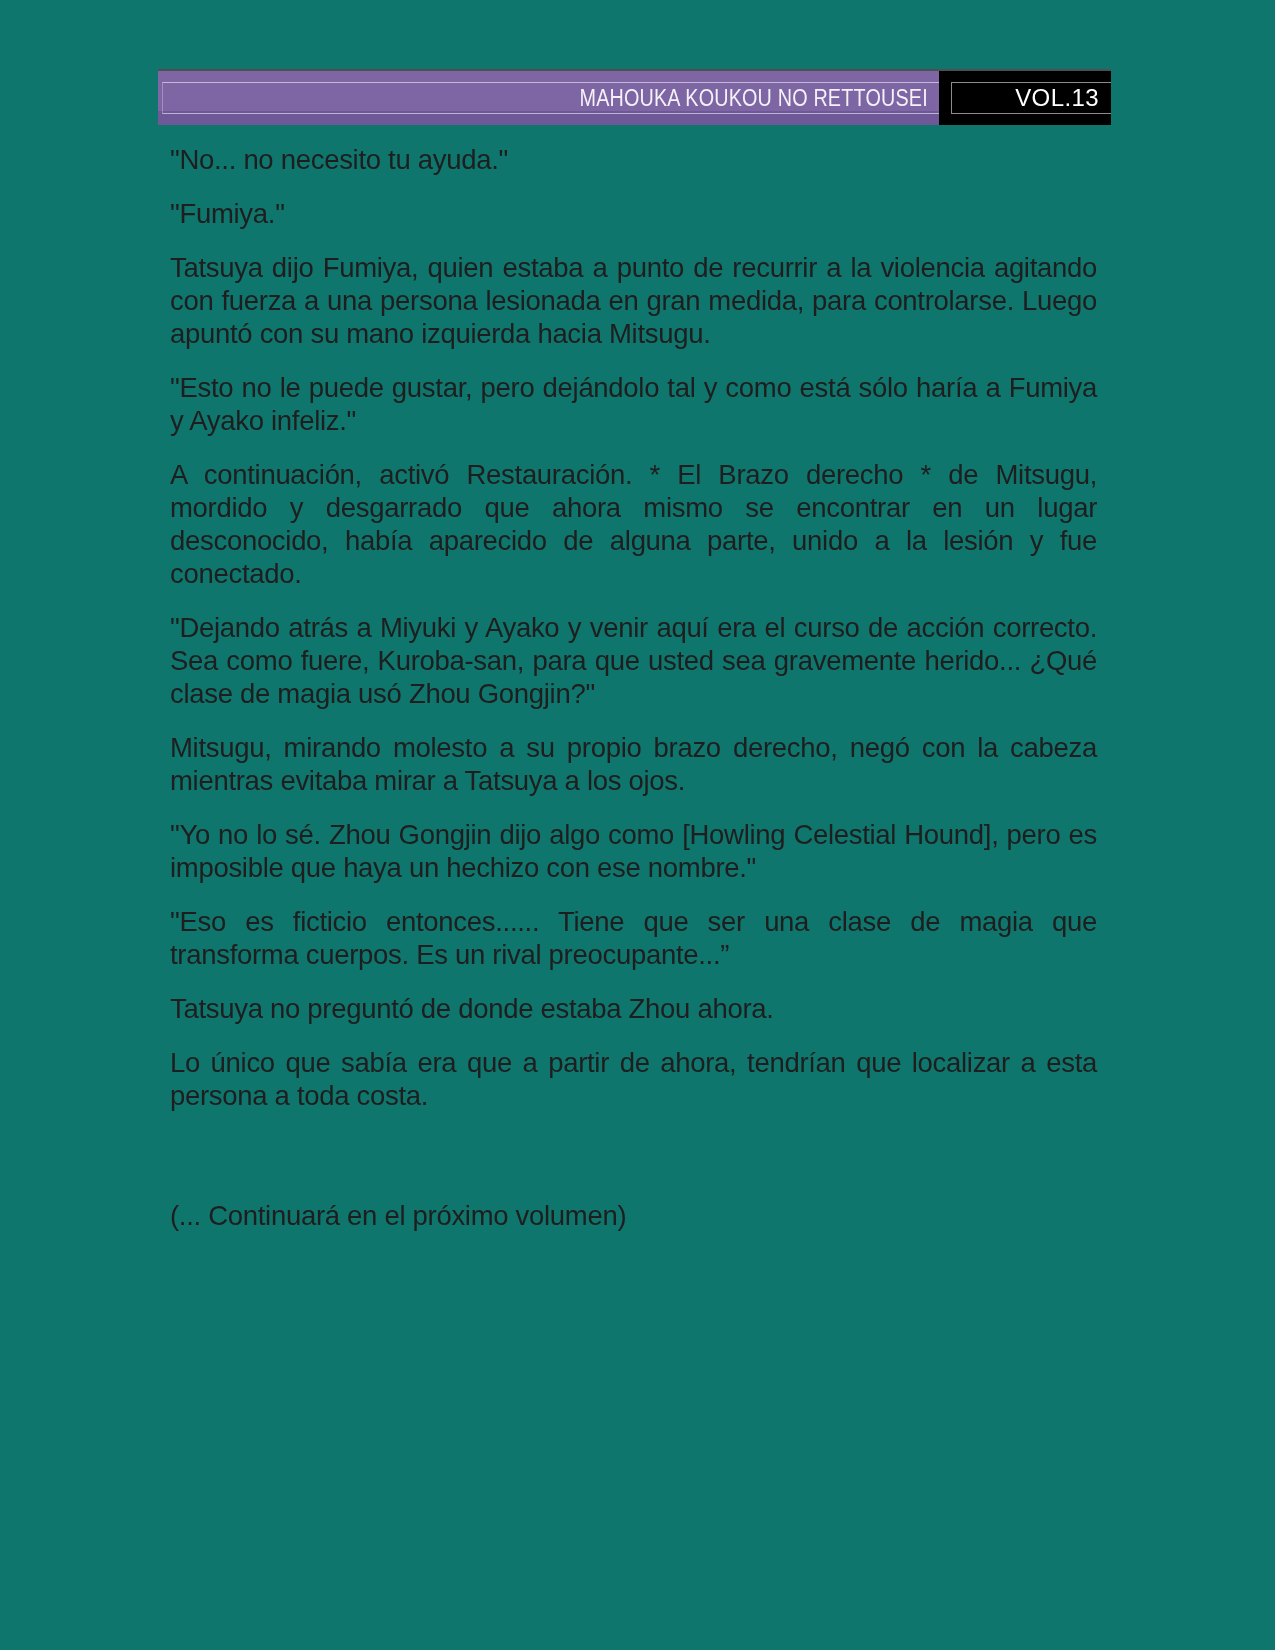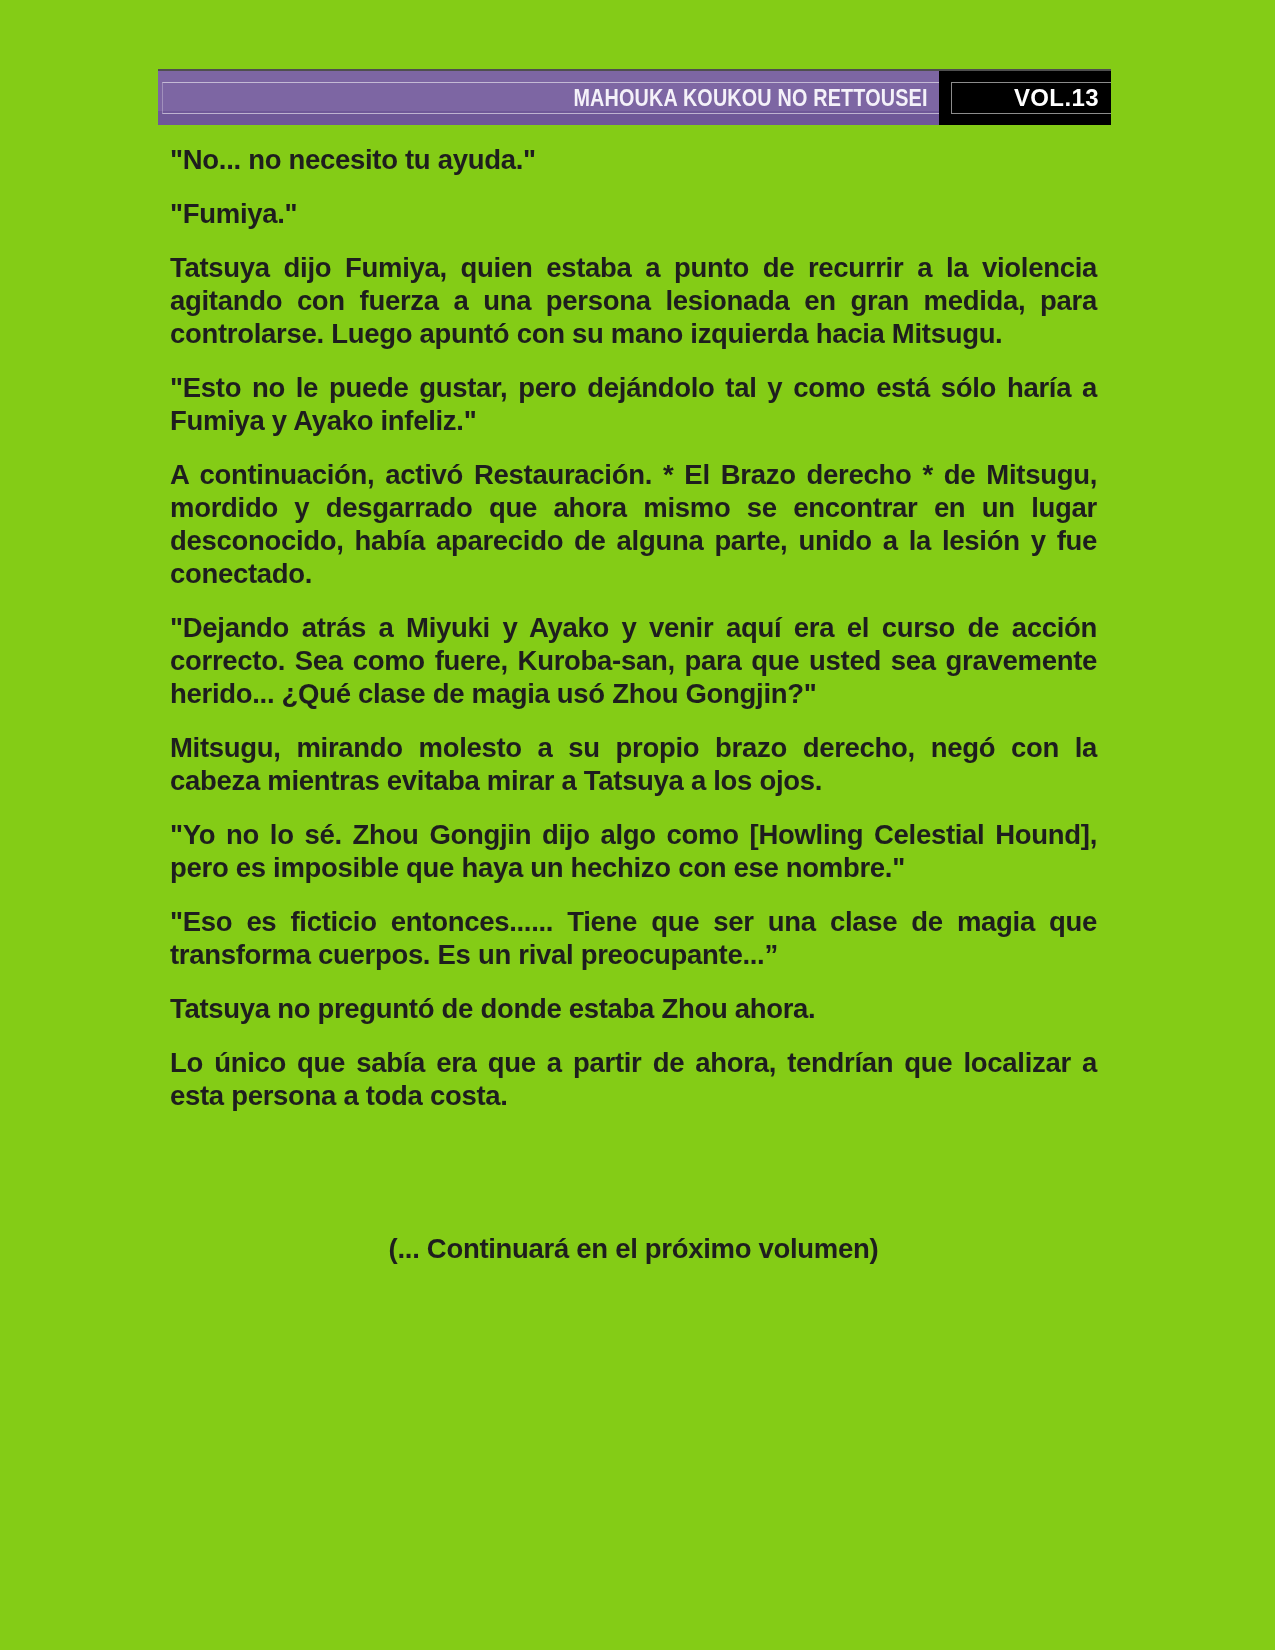--- a/index.html
+++ b/index.html
@@ -1,22 +1,21 @@
 <!DOCTYPE html>
 <html><head>
 <meta charset="utf-8">
 <style>
   html,body{margin:0;padding:0;background:#ffffff;}
   .page{
     position:relative;
     width:1275px;height:1650px;
-    background:#84cc16;
+    background:#0f766e;
     font-family:"Liberation Sans", sans-serif;
     overflow:hidden;
-    font-weight:bold;
   }
   
   .header{
     position:absolute;
     left:158px;top:69px;
     width:953px;height:54px;
     border-top:2px solid #4f4f4f;
     display:flex;
   }
   .header-bar{
@@ -77,25 +76,25 @@
     color:#1e1e1e;
     font-size:27.5px;
     line-height:33px;
     letter-spacing:-.3px;
   }
   .content p{
     margin:0 0 21px 0;
     text-align:justify;
   }
   .closing-line{
-    margin-top:120px;
+    margin-top:87px;
     font-size:27.5px;
     line-height:33px;
     color:#1e1e1e;
-    text-align:center;
+    text-align:left;
   }
 </style>
 </head>
 <body>
 
 <div class="page">
 
   <div class="header">
     <div class="header-bar">
       <div class="inset"></div>

